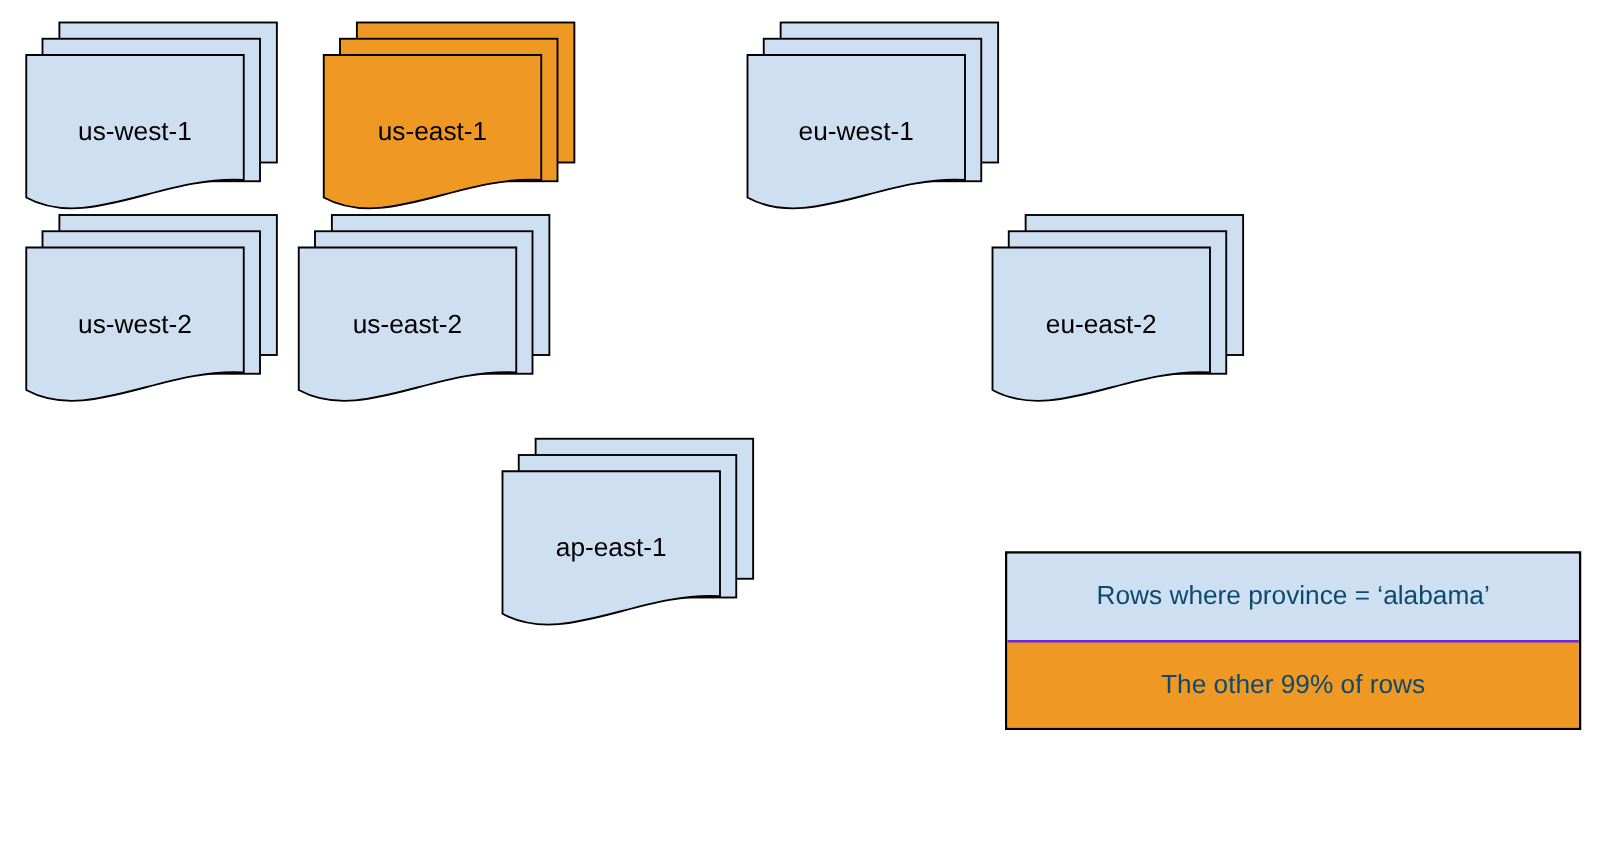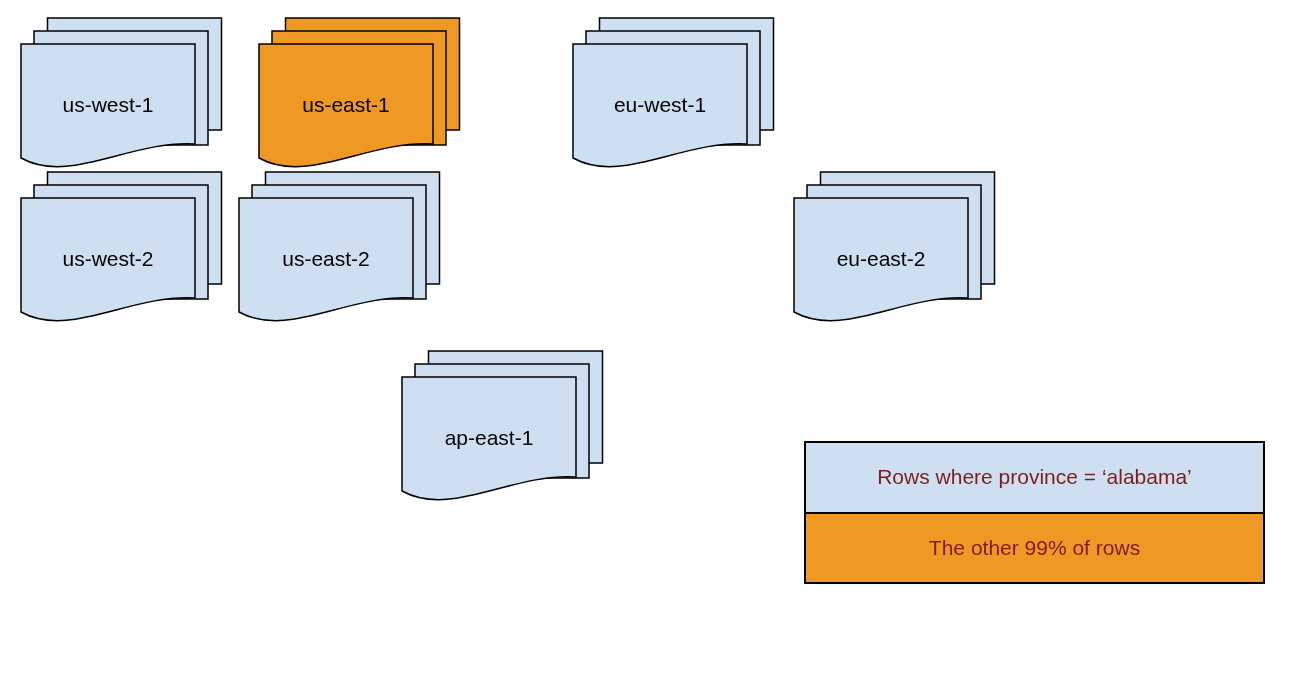--- a/index.html
+++ b/index.html
@@ -48,24 +48,24 @@
     display: flex;
     flex-direction: column;
     z-index: 5;
   }
   .legend-row {
     flex: 1;
     display: flex;
     align-items: center;
     justify-content: center;
     font-size: 21px;
-    color: #7f1d1d;
+    color: #0c4a6e;
   }
   .legend-row + .legend-row {
-    border-top: 2px solid #000000;
+    border-top: 2px solid #6d28d9;
   }
 </style>
 </head>
 <body>
 
 <div id="canvas">
 
   <div class="stack row1" style="left:20px; top:17px">
     <svg width="203" height="156" viewBox="0 0 203 156">
       <rect class="doc-shape" x="27.5" y="1" width="174" height="112" fill="#cedff1"></rect>
@@ -77,21 +77,21 @@
 
   <div class="stack row1" style="left:258px; top:17px">
     <svg width="203" height="156" viewBox="0 0 203 156">
       <rect class="doc-shape" x="27.5" y="1" width="174" height="112" fill="#ef9823"></rect>
       <rect class="doc-shape" x="14" y="14" width="174" height="114" fill="#ef9823"></rect>
       <path class="doc-shape" d="M1,27 L175,27 L175,127 C110,123 50,168 1,141 Z" fill="#ef9823"></path>
       <text x="88" y="95" text-anchor="middle">us-east-1</text>
     </svg>
   </div>
 
-  <div class="stack row1" style="left:572px; top:17px">
+  <div class="stack row1" style="left:597px; top:17px">
     <svg width="203" height="156" viewBox="0 0 203 156">
       <rect class="doc-shape" x="27.5" y="1" width="174" height="112" fill="#cedff1"></rect>
       <rect class="doc-shape" x="14" y="14" width="174" height="114" fill="#cedff1"></rect>
       <path class="doc-shape" d="M1,27 L175,27 L175,127 C110,123 50,168 1,141 Z" fill="#cedff1"></path>
       <text x="88" y="95" text-anchor="middle">eu-west-1</text>
     </svg>
   </div>
 
 
   <div class="stack row2" style="left:20px; top:171px">

